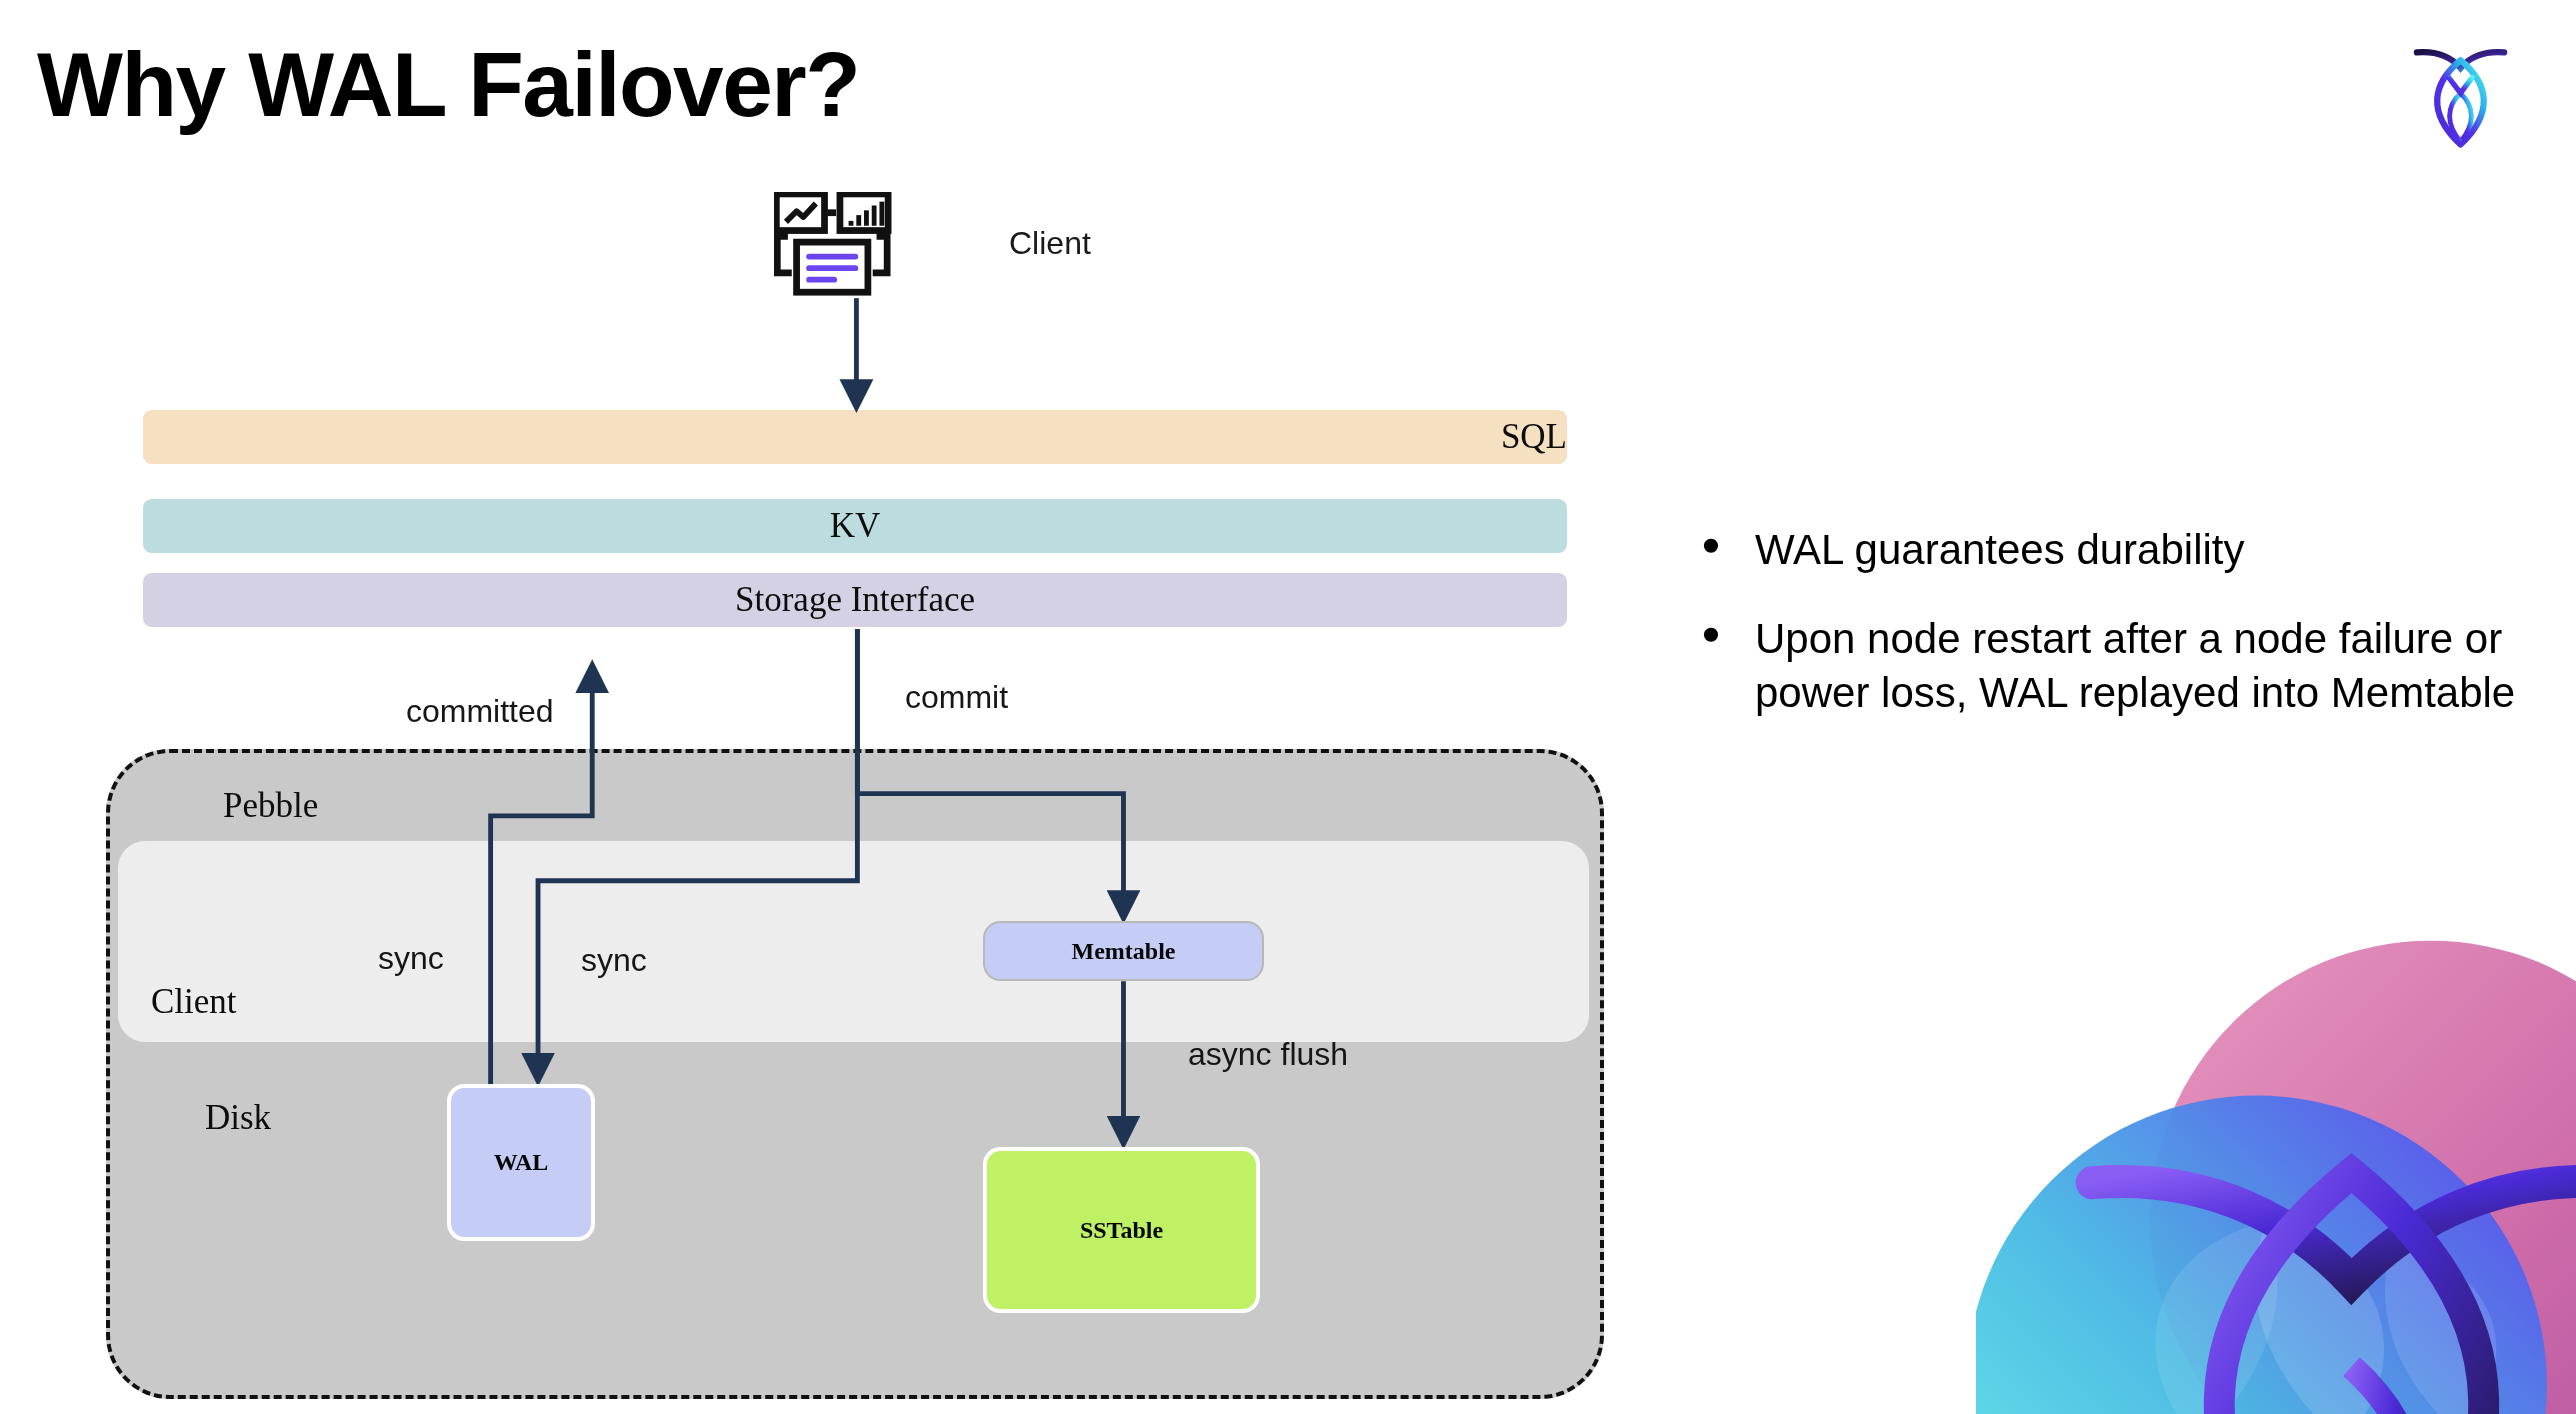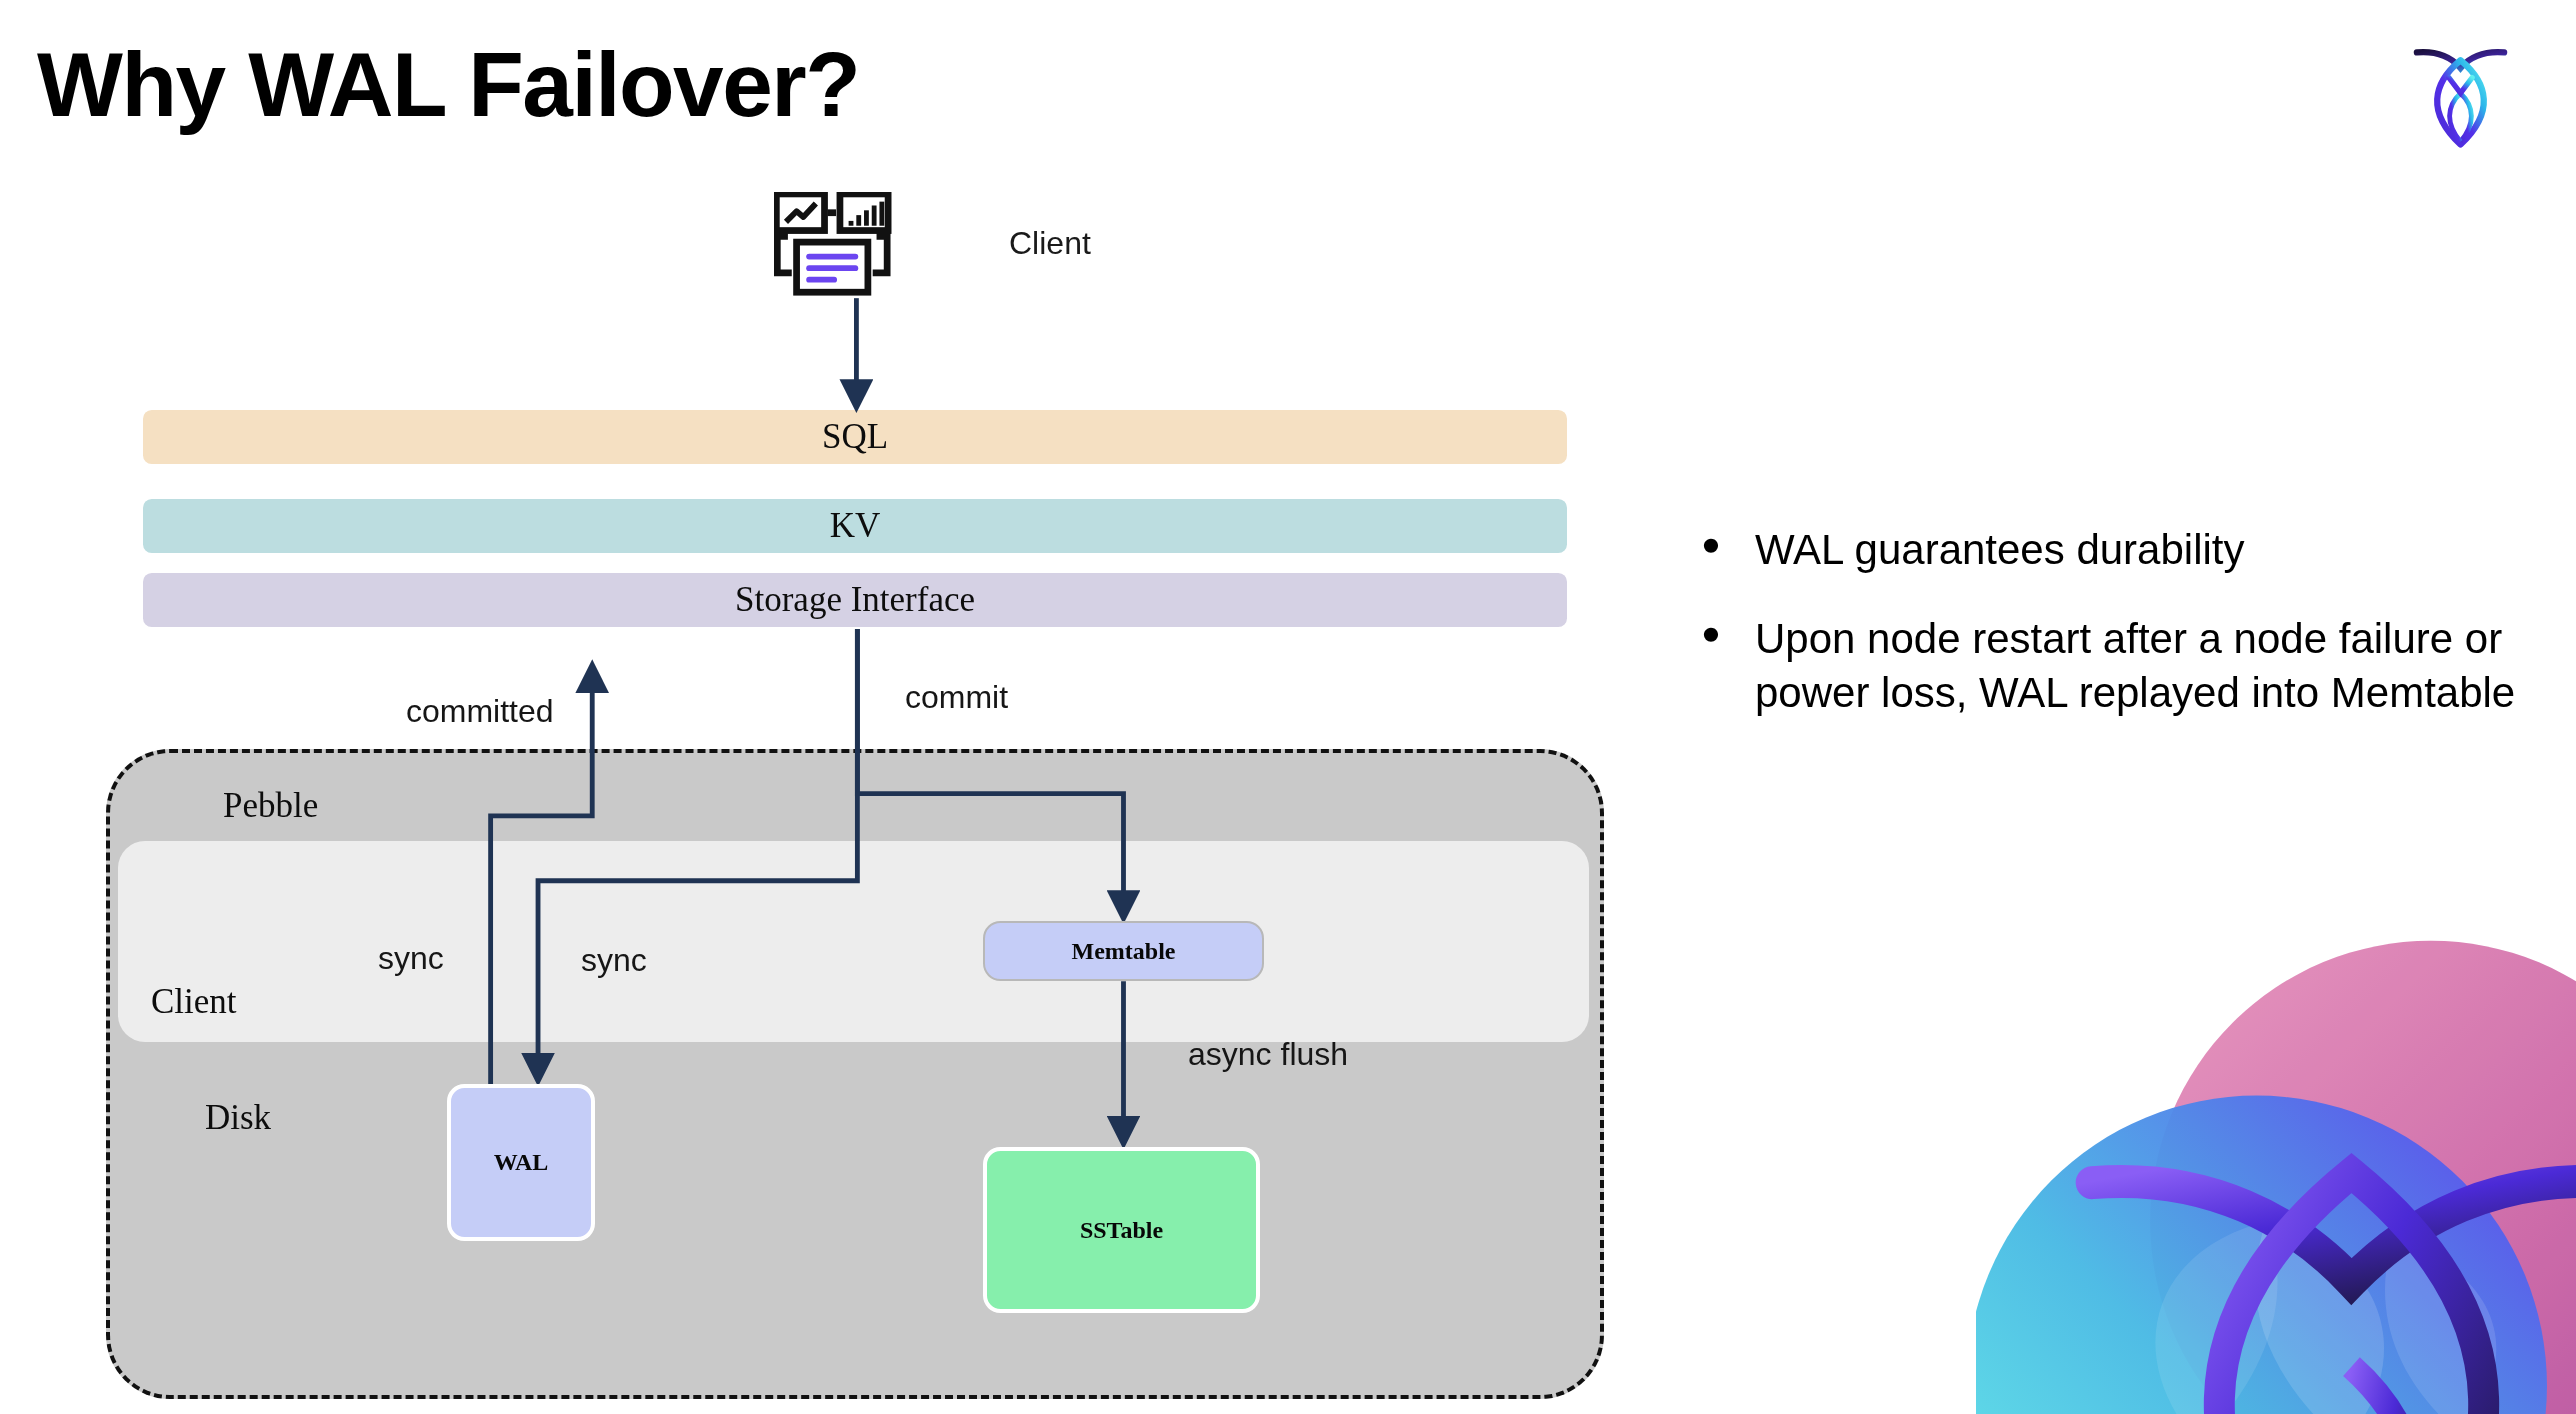--- a/index.html
+++ b/index.html
@@ -73,21 +73,21 @@
     width: 1424px;
     height: 54px;
     border-radius: 8.7px;
     display: flex;
     align-items: center;
     justify-content: center;
     font-family: "Liberation Serif", serif;
     font-size: 35px;
     color: #0d0d0d;
   }
-  #layer-sql { top: 410px; }
+  #layer-sql { top: 410px; justify-content: flex-end; }
   #layer-kv  { top: 499px; }
   #layer-si  { top: 573px; }
 
   
   #pebble-box {
     position: absolute;
     left: 106px;
     top: 749px;
     width: 1498px;
     height: 650px;
@@ -157,21 +157,21 @@
     width: 148px;
     height: 157px;
     background: #c5cdf7;
     border: 4.8px solid #ffffff;
   }
   #node-sstable {
     left: 983px;
     top: 1147px;
     width: 277px;
     height: 166px;
-    background: #86efac;
+    background: #bef264;
     border: 4.8px solid #ffffff;
     text-align: right;
   }
 
   
   .flow-label {
     position: absolute;
     font-family: "Liberation Sans", sans-serif;
     font-size: 32px;
     color: #161616;

